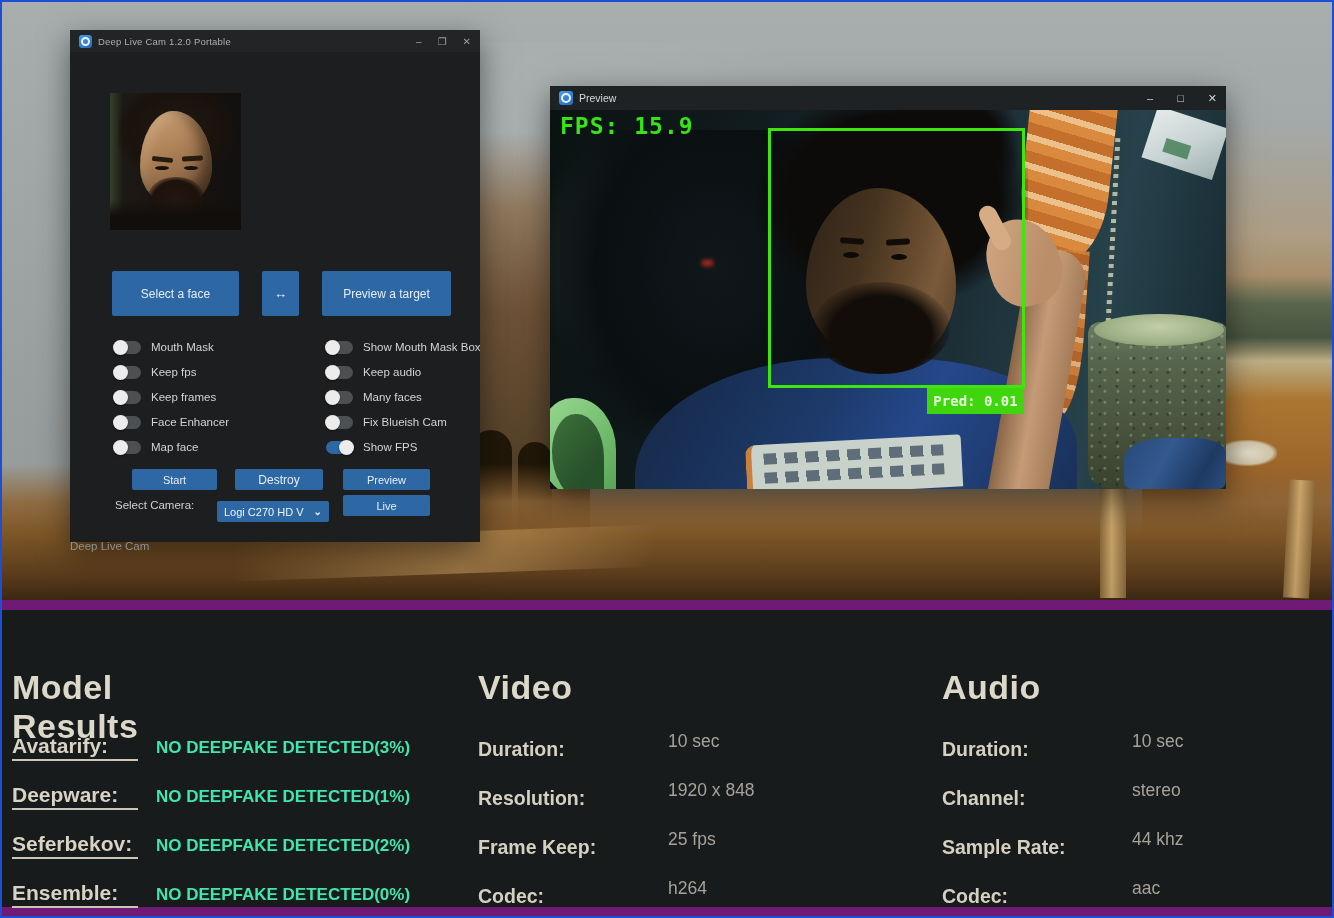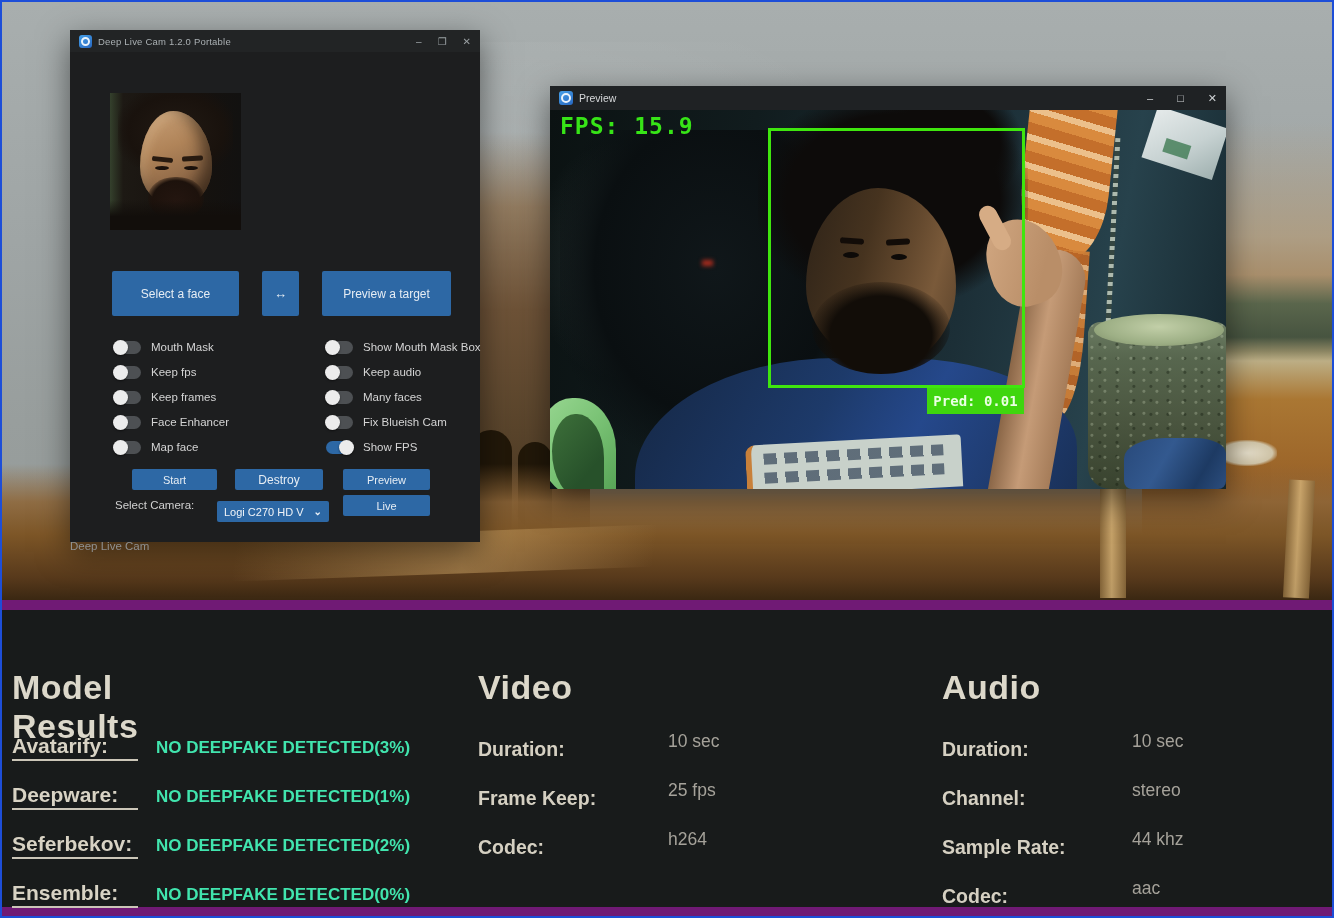--- a/index.html
+++ b/index.html
@@ -381,20 +381,24 @@
     </div>
 
     <div class="col c2">
       <div class="panel-heading">Video</div>
       <div class="meta-rows">
         <div class="meta-row">
           <span class="meta-label">Duration:</span>
           <span class="meta-value">10 sec</span>
         </div>
         <div class="meta-row">
+          <span class="meta-label">Resolution:</span>
+          <span class="meta-value">1920 x 848</span>
+        </div>
+        <div class="meta-row">
           <span class="meta-label">Frame Keep:</span>
           <span class="meta-value">25 fps</span>
         </div>
         <div class="meta-row">
           <span class="meta-label">Codec:</span>
           <span class="meta-value">h264</span>
         </div>
       </div>
     </div>
 

